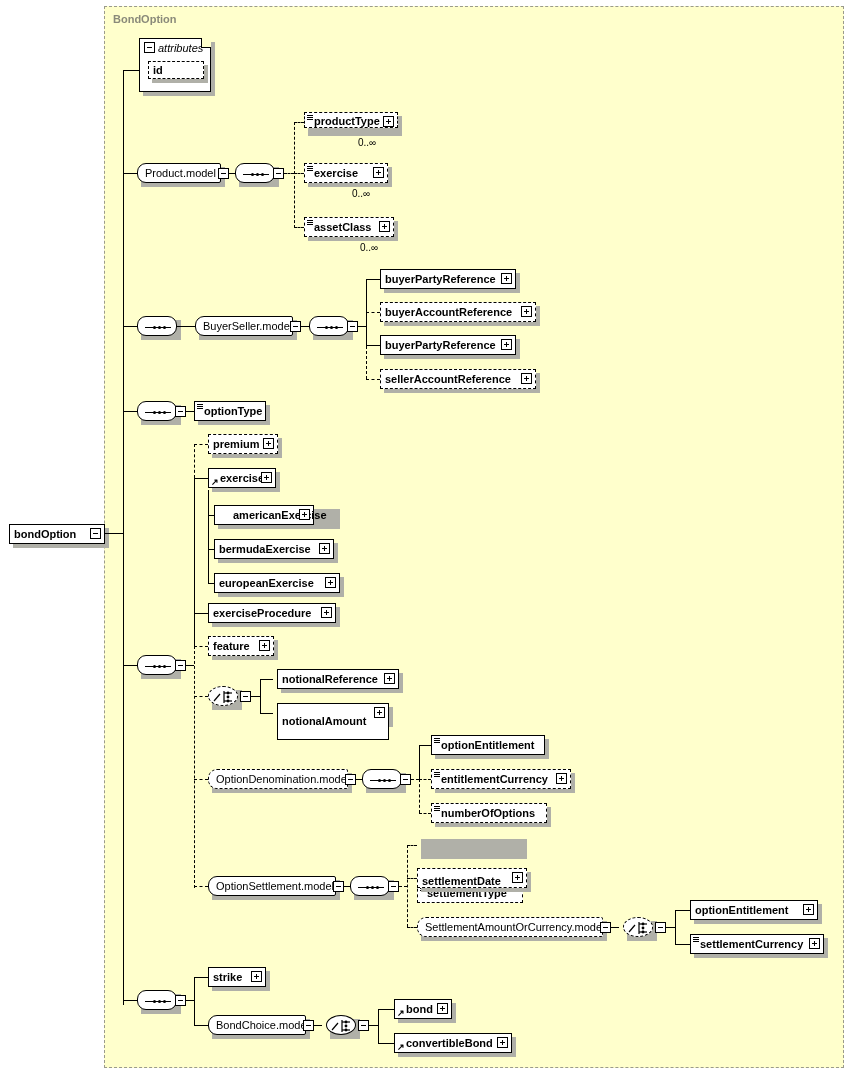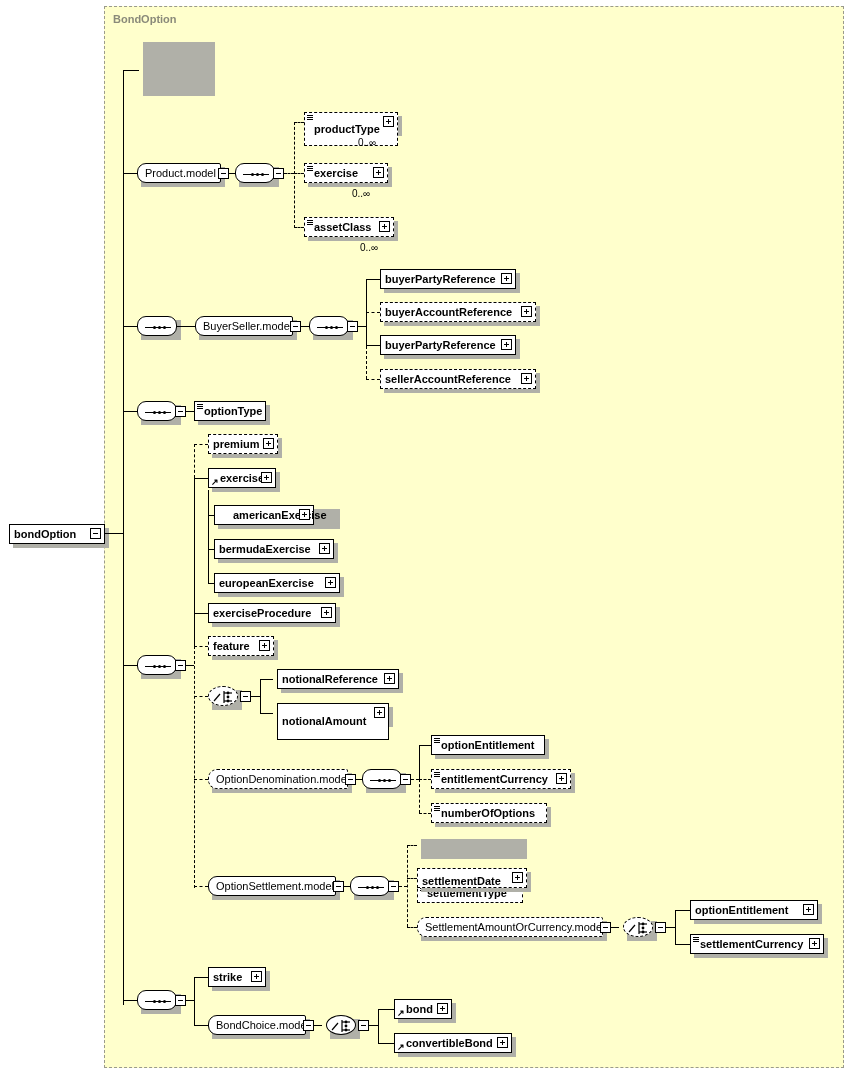--- a/index.html
+++ b/index.html
@@ -172,20 +172,31 @@
   <div class="node" style="left:9px;top:524px;width:96px;height:20px;">
     <span class="lbl">bondOption</span>
     <span class="tgl inbox"></span>
   </div>
 
   <div class="ln h" style="left:105px;top:533px;width:18px;"></div>
 
   <div class="ln v" style="left:123px;top:70px;height:935px;"></div>
 
   <div class="shadow" style="left:143px;top:42px;width:72px;height:54px;"></div>
+  <div class="attrbox" style="left:139px;top:38px;width:72px;height:54px;">
+    <div class="hdr">
+      <span class="fold"></span>
+      <span class="tgl" style="left:4px;top:3px;"></span>
+      <span class="t">attributes</span>
+    </div>
+    <div class="shadow" style="left:12px;top:26px;width:56px;height:18px;"></div>
+    <div class="node opt" style="left:8px;top:22px;width:56px;height:18px;">
+      <span class="lbl">id</span>
+    </div>
+  </div>
   <div class="ln h" style="left:123px;top:70px;width:16px;"></div>
 
   <div class="ln h" style="left:123px;top:173px;width:14px;"></div>
   <div class="shadow" style="left:141px;top:167px;width:84px;height:20px;"></div>
   <div class="modelref" style="left:137px;top:163px;width:84px;height:20px;">
     <span class="lbl">Product.model</span>
   </div>
   <div class="tgl" style="left:218px;top:168px;"></div>
   <div class="ln h" style="left:229px;top:173px;width:6px;"></div>
 
@@ -200,21 +211,21 @@
   </div>
   <div class="tgl" style="left:273px;top:168px;"></div>
   <div class="dln h" style="left:284px;top:173px;width:10px;"></div>
 
   <div class="dln v" style="left:294px;top:122px;height:106px;"></div>
   <div class="dln h" style="left:294px;top:122px;width:10px;"></div>
   <div class="dln h" style="left:294px;top:173px;width:10px;"></div>
   <div class="dln h" style="left:294px;top:227px;width:10px;"></div>
 
   <div class="shadow" style="left:308px;top:116px;width:94px;height:20px;"></div>
-  <div class="node opt hasicon" style="left:304px;top:112px;width:94px;height:34px;">
+  <div class="node opt hasicon" style="left:304px;top:112px;width:94px;height:16px;align-items:flex-end;">
     <span class="tyicon">
         <i></i>
         <i></i>
         <i></i>
       </span>
     <span class="lbl">productType</span>
     <span class="tgl plus inbox"></span>
   </div>
   <div class="card" style="left:358px;top:137px;">0..∞</div>
 

